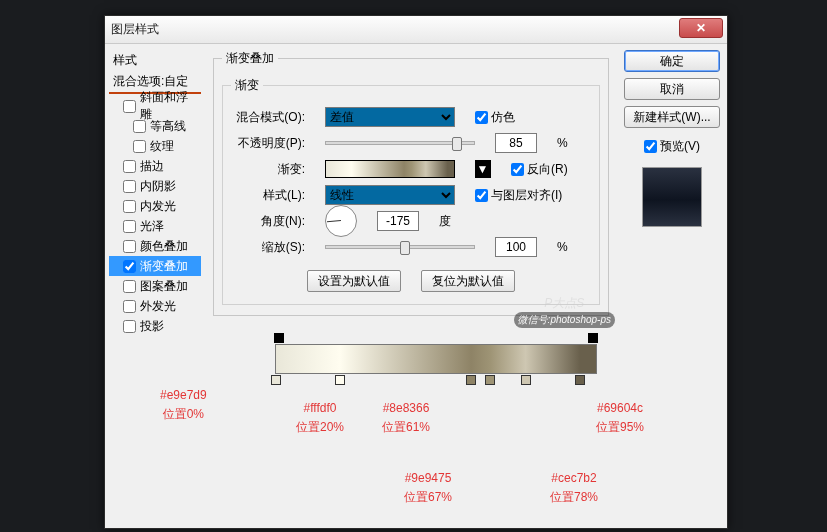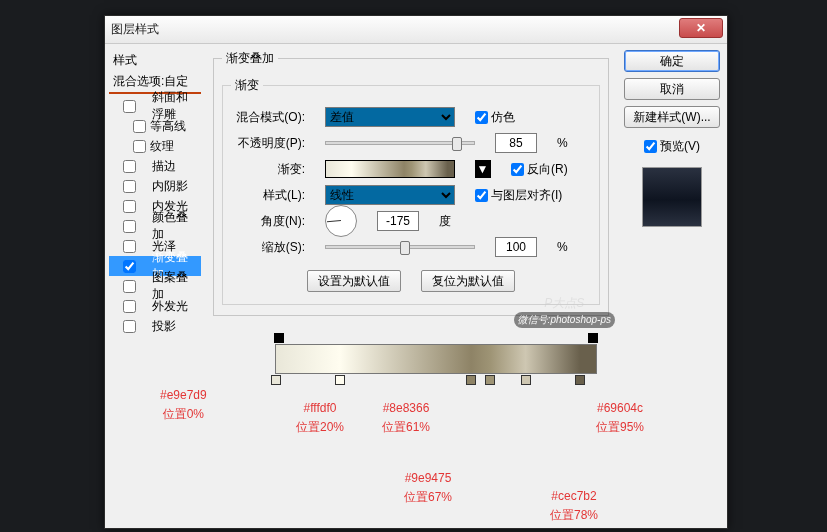--- a/index.html
+++ b/index.html
@@ -8,21 +8,21 @@
   .titlebar { height: 28px; background: linear-gradient(#fdfdfd,#e9e9e9); border-bottom: 1px solid #c9c9c9; display: flex; align-items: center; padding: 0 6px; position: relative; }
   .titlebar-title { color: #222; }
   .close-btn { position: absolute; right: 4px; top: 2px; width: 44px; height: 20px; background: linear-gradient(#e07c7c,#c84c4c); border: 1px solid #9b3131; border-radius: 3px; color: #fff; display: flex; align-items: center; justify-content: center; cursor: pointer; }
   .close-btn span { font-weight: bold; }
   .content { display: flex; height: calc(100% - 28px); }
   .left-panel { width: 100px; padding: 6px 4px; }
   .left-head { font-weight: normal; padding: 2px 4px; }
   .blend-row { padding: 2px 4px; border-bottom: 2px solid #c2410c; }
   .style-list { margin-top: 2px; }
   .style-item { display: flex; align-items: center; height: 20px; padding: 0 2px; }
-  .style-item.indent1 { padding-left: 14px; gap: 12px; }
+  .style-item.indent1 { padding-left: 14px; }
   .style-item.indent2 { padding-left: 24px; }
   .style-item input[type=checkbox] { margin-right: 4px; }
   .style-item.active { background: #3399ff; color: #fff; }
   .center-panel { flex: 1; padding: 6px 8px; position: relative; }
   fieldset { border: 1px solid #c6c6c6; padding: 6px 8px 10px; }
   fieldset > legend { padding: 0 4px; }
   .inner-fieldset { margin-top: 4px; border: 1px solid #d0d0d0; padding: 10px 8px 12px; }
   .row { display: flex; align-items: center; height: 26px; gap: 20px; }
   .row .lbl { width: 74px; text-align: right; }
   .sel { height: 20px; border: 1px solid #7a7a7a; background: #0369a1; }
@@ -88,25 +88,25 @@
           <div class="style-item indent1">
             <input type="checkbox" style="">
             <span>内阴影</span>
           </div>
           <div class="style-item indent1">
             <input type="checkbox" style="">
             <span>内发光</span>
           </div>
           <div class="style-item indent1">
             <input type="checkbox" style="">
+            <span>光泽</span>
+          </div>
+          <div class="style-item indent1">
+            <input type="checkbox" style="">
             <span>颜色叠加</span>
-          </div>
-          <div class="style-item indent1">
-            <input type="checkbox" style="">
-            <span>光泽</span>
           </div>
           <div class="style-item indent1 active">
             <input type="checkbox" checked="" style="">
             <span>渐变叠加</span>
           </div>
           <div class="style-item indent1">
             <input type="checkbox" style="">
             <span>图案叠加</span>
           </div>
           <div class="style-item indent1">
@@ -226,19 +226,19 @@
   </div>
   <div class="call" style="left:296px; top:398px;">
     <span>#fffdf0</span><br><span>位置20%</span>
   </div>
   <div class="call" style="left:382px; top:398px;">
     <span>#8e8366</span><br><span>位置61%</span>
   </div>
   <div class="call" style="left:404px; top:468px;">
     <span>#9e9475</span><br><span>位置67%</span>
   </div>
-  <div class="call" style="left:550px; top:486px;">
+  <div class="call" style="left:550px; top:468px;">
     <span>#cec7b2</span><br><span>位置78%</span>
   </div>
   <div class="call" style="left:596px; top:398px;">
     <span>#69604c</span><br><span>位置95%</span>
   </div>
 </div>
 
 </body></html>

